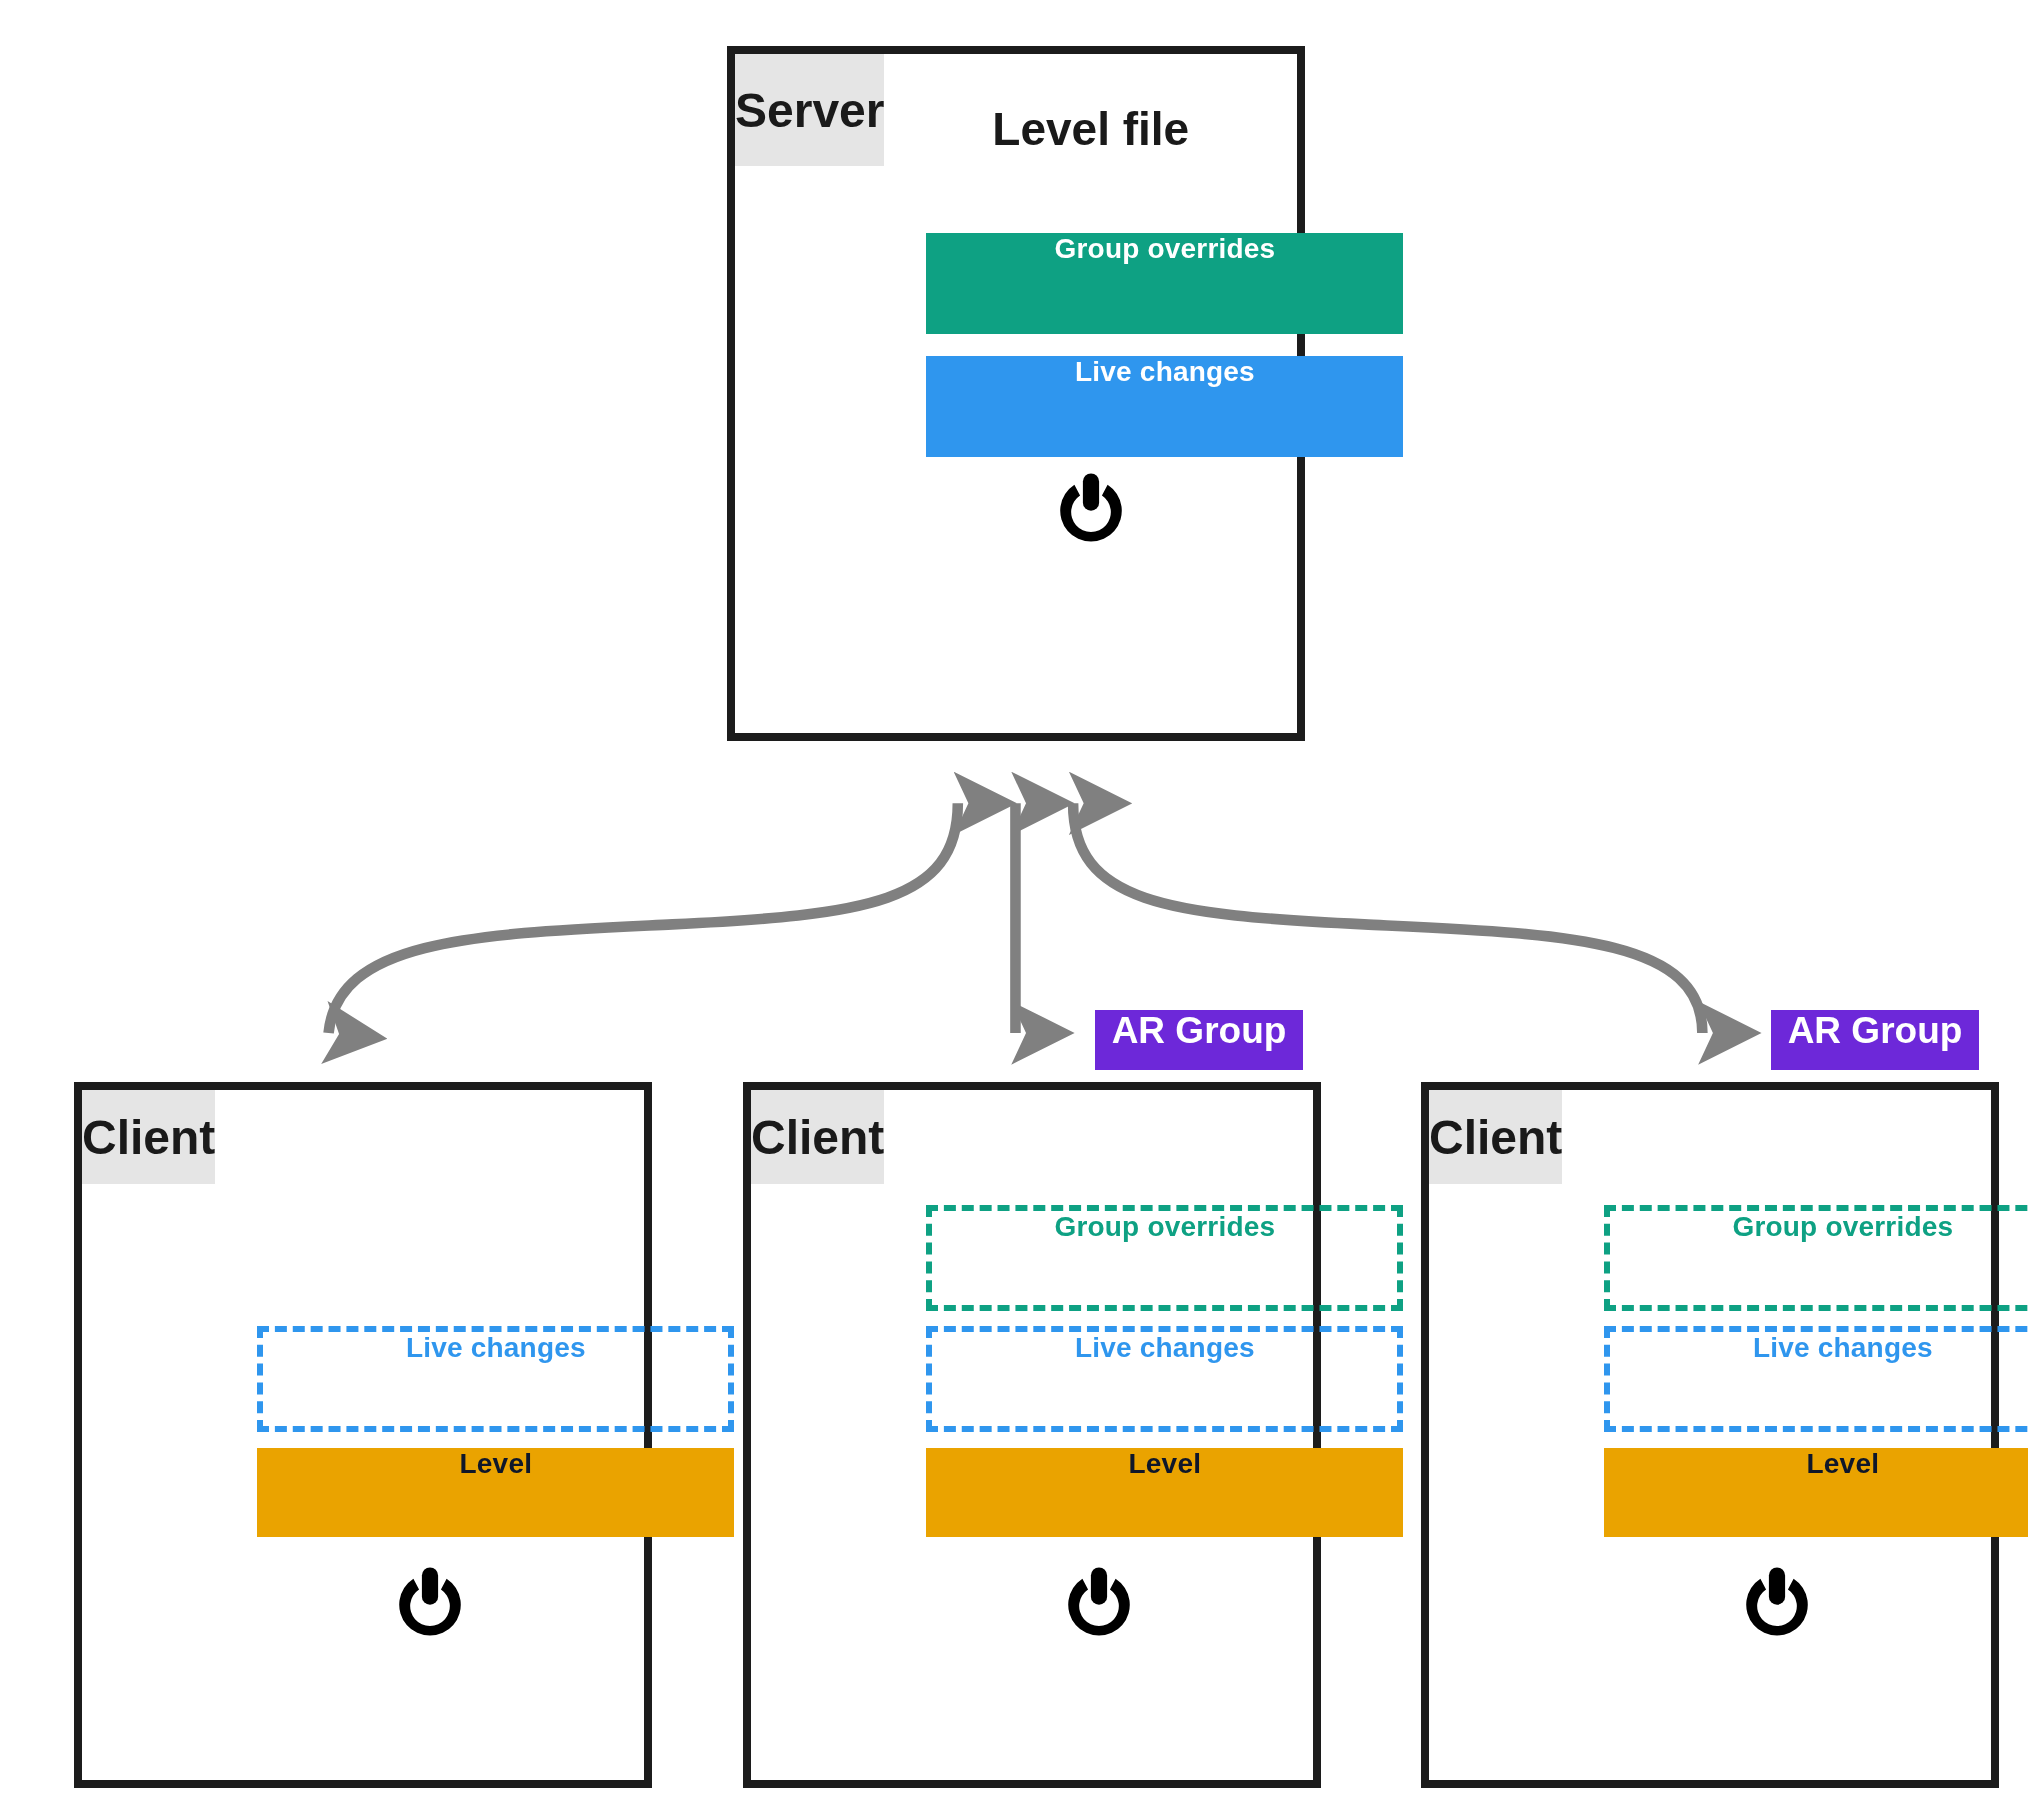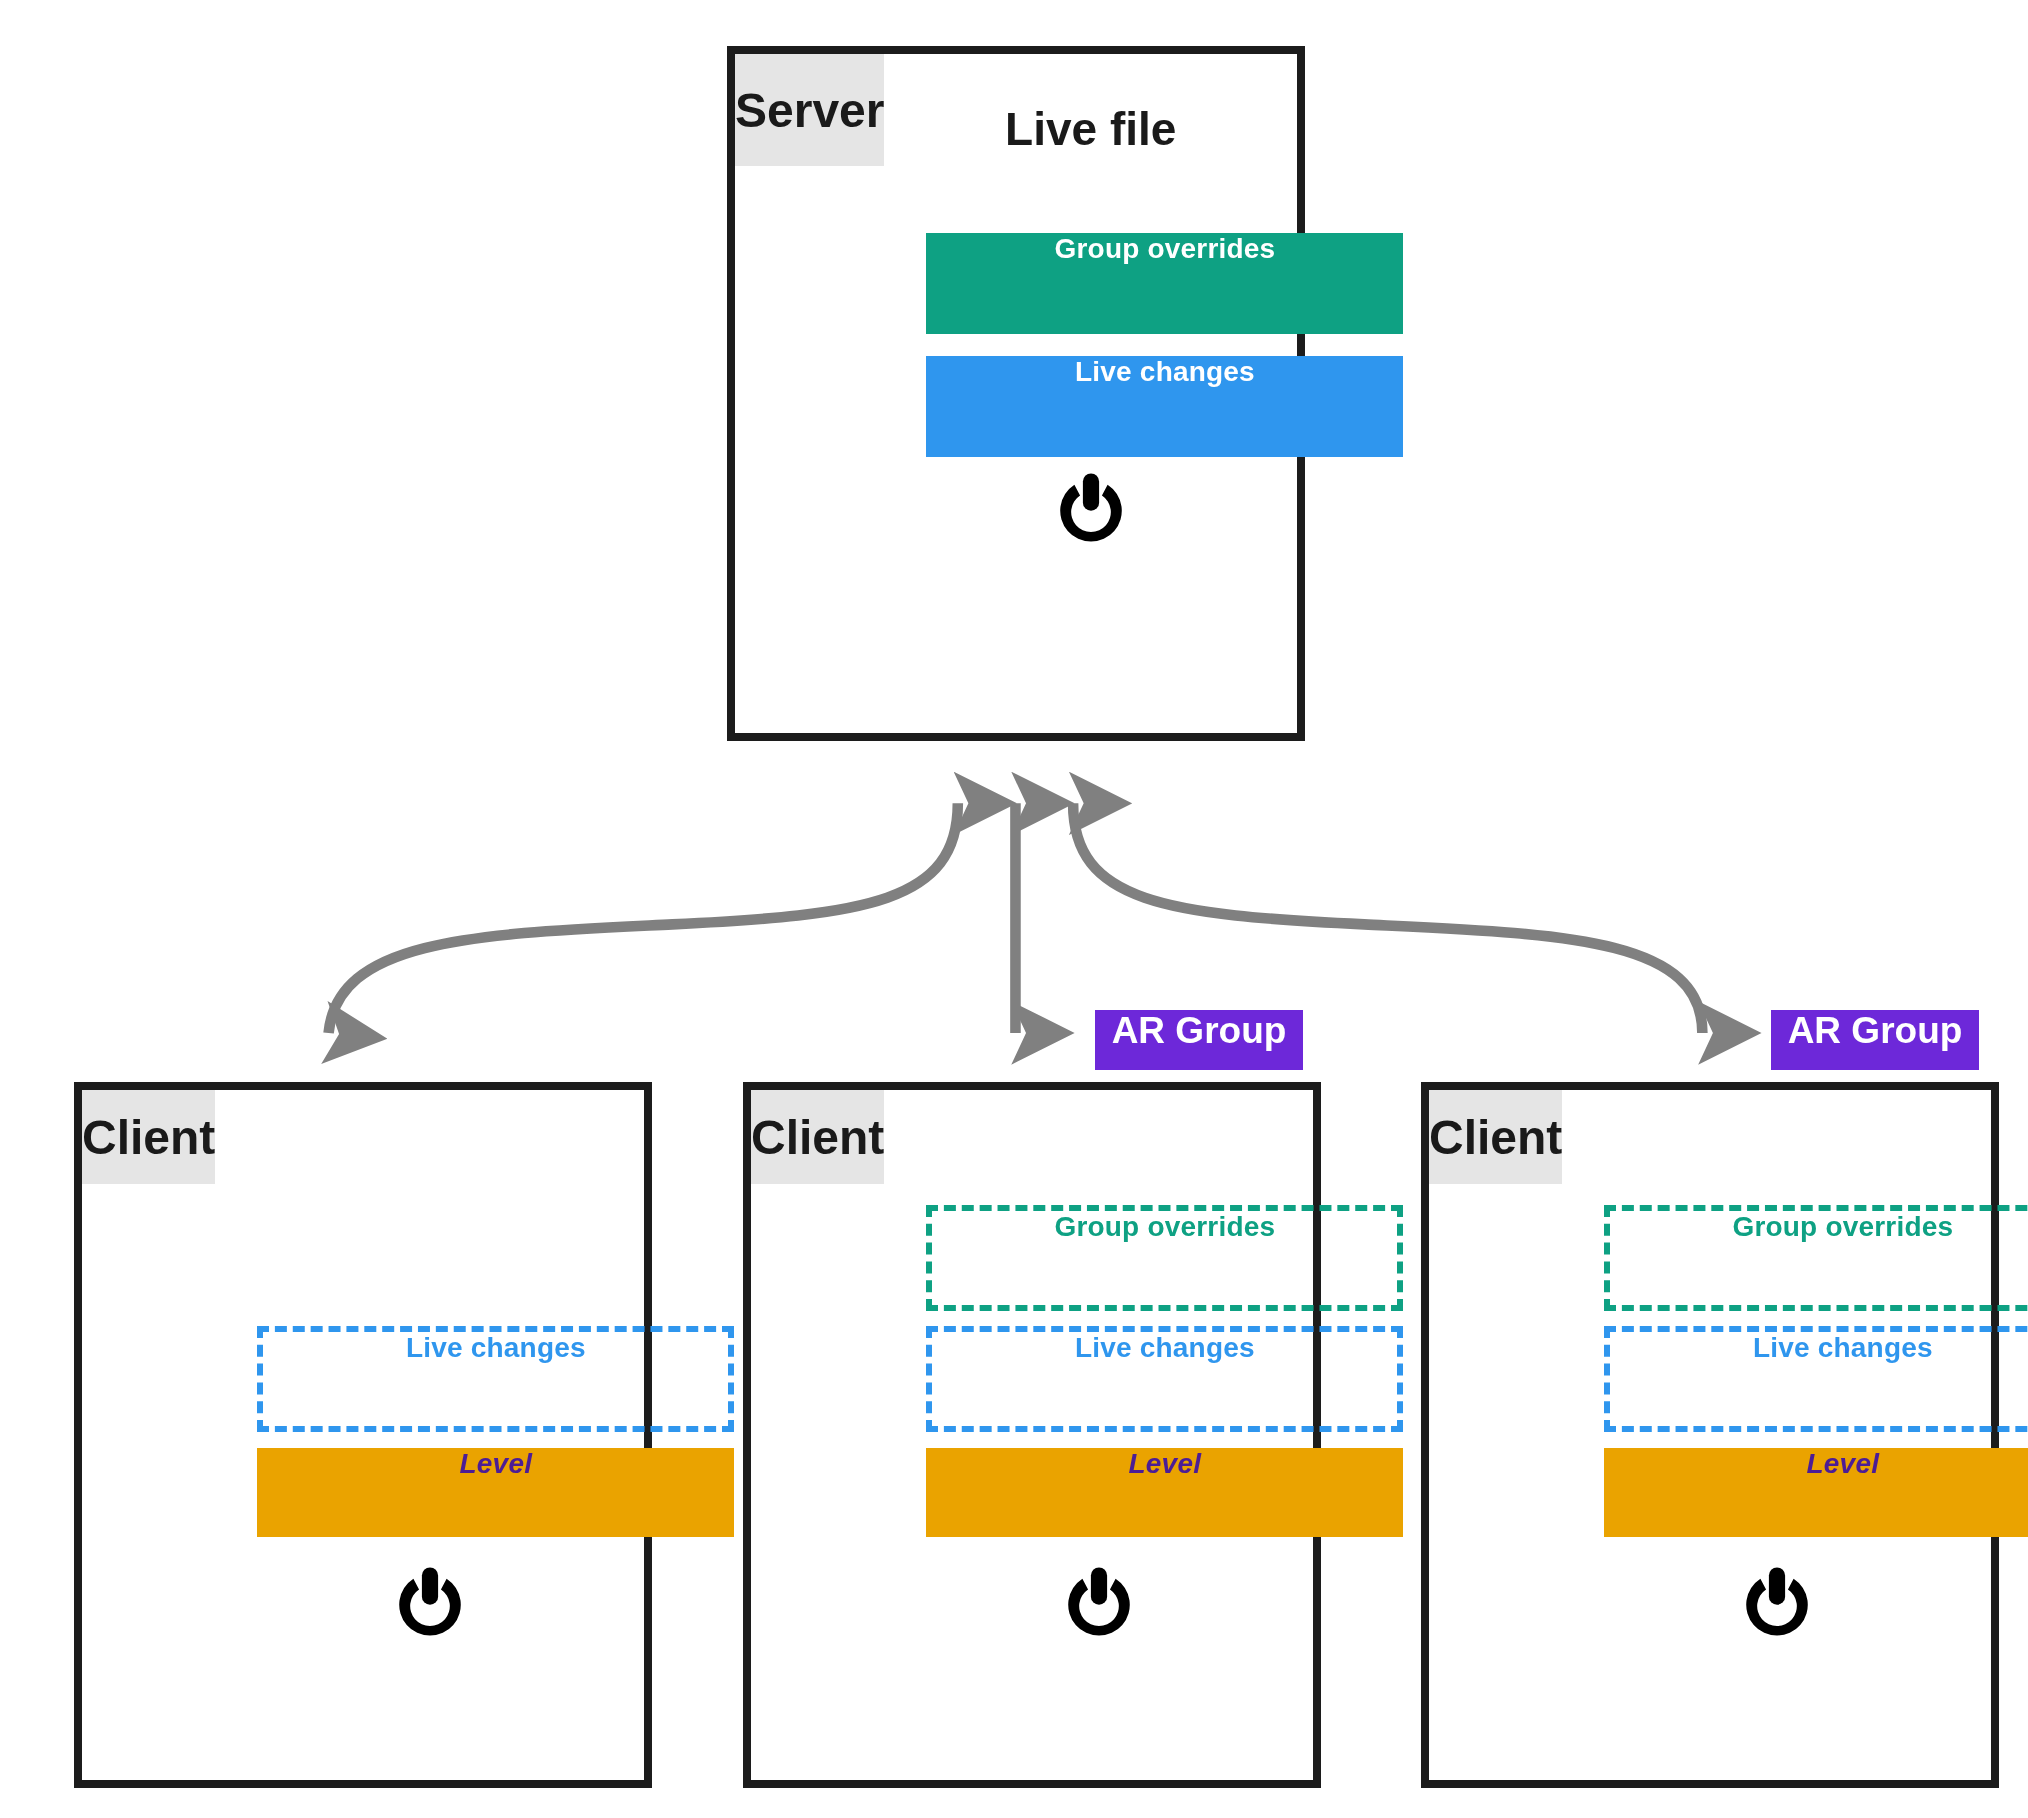--- a/index.html
+++ b/index.html
@@ -104,22 +104,21 @@
   .bar-solid-green {
     background: #0ea183;
     color: #ffffff;
   }
   .bar-solid-blue {
     background: #2f96ee;
     color: #ffffff;
   }
   .bar-solid-orange {
     background: #eaa300;
-    color: #4c1d95;
-    font-style: italic;
+    color: #0f172a;
   }
   .bar-dashed-green {
     border: 6.7px dashed #0ea183;
     color: #0ea183;
     background: transparent;
   }
   .bar-dashed-blue {
     border: 6.7px dashed #2f96ee;
     color: #2f96ee;
     background: transparent;
@@ -203,21 +202,21 @@
     <path d="M 1057,836 L 1057,1075" fill="none" stroke="#808080" stroke-width="11" stroke-linecap="butt" marker-start="url(#arrow-up)" marker-end="url(#arrow-down)"></path>
 
     <path d="M 1117,836 C 1117,940 1215,952 1420,962 C 1625,972 1772,975 1772,1075" fill="none" stroke="#808080" stroke-width="11" stroke-linecap="butt" marker-start="url(#arrow-up)" marker-end="url(#arrow-down)"></path>
   </svg>
 
   <div class="node" id="server-node">
     <div class="node-header">
       <span>Server</span>
     </div>
     <div class="node-body">
-      <div class="show-file-label">Live file</div>
+      <div class="show-file-label">Level file</div>
 
       <div class="bar bar-solid-green" id="server-group-overrides">
         <span>Group overrides</span>
       </div>
 
       <div class="bar bar-solid-blue" id="server-live-changes">
         <span>Live changes</span>
       </div>
 
       <span class="power-icon" id="server-power">

